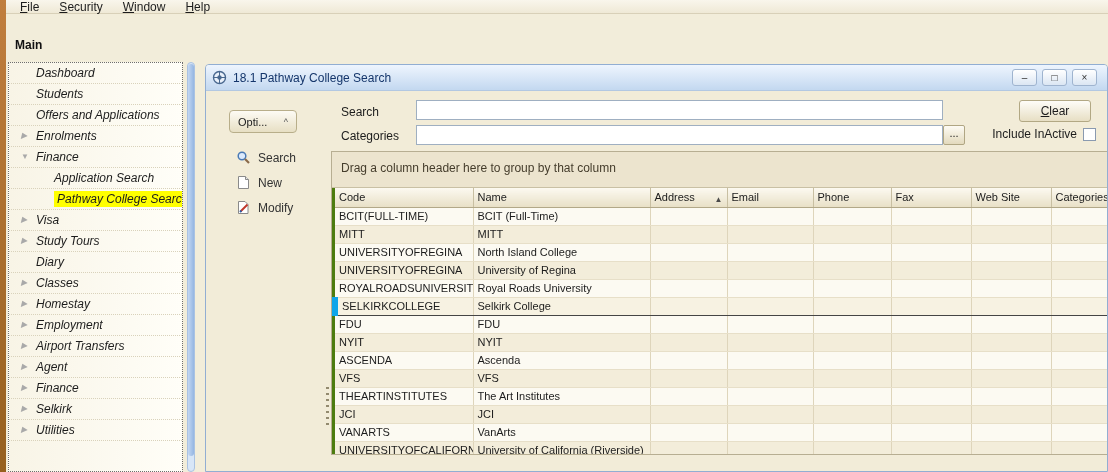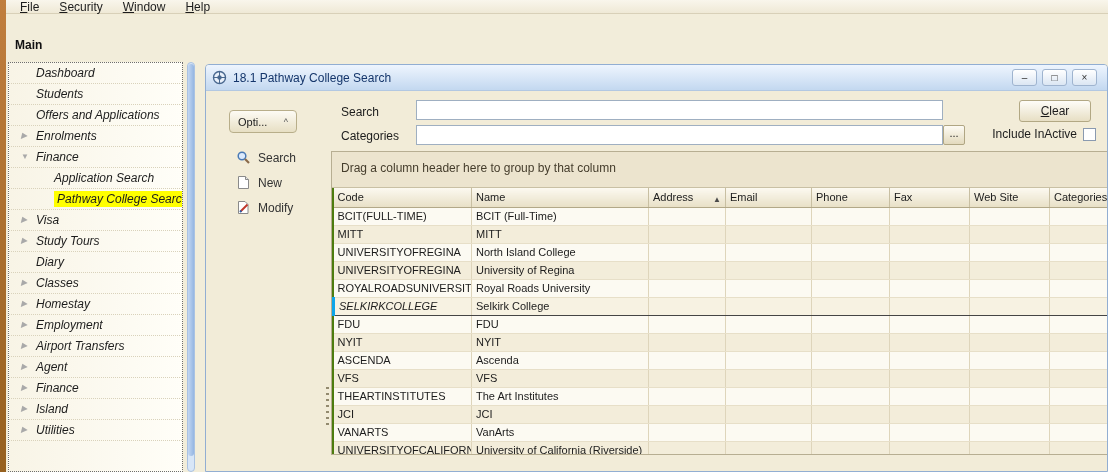--- a/index.html
+++ b/index.html
@@ -93,21 +93,21 @@
   table { border-collapse:collapse; table-layout:fixed; width:776px; }
   th { height:19px; text-align:left; padding:0 4px; font-weight:normal; font-size:11px;
     background:linear-gradient(#fcf9f0,#e8e0c7);
     border-right:1px solid #c8bfa2; border-bottom:1px solid #b2a888; white-space:nowrap; overflow:hidden; cursor:default; }
   th .sort { float:right; font-size:8px; color:#4a4a4a; margin-top:4px; margin-left:3px; }
   td { height:18px; padding:0 4px; font-size:11px; white-space:nowrap; overflow:hidden;
     border-right:1px solid #ded5bb; border-bottom:1px solid #e7dfc8; cursor:default; }
   tr.even td { background:#fcfaf2; }
   tr.odd td { background:#f3edda; }
   tr.sel td { background:#f7f2e2; border-top:1px solid #454545; border-bottom:1px solid #454545; }
-  tr.sel td:first-child { border-left:3px solid #0ea5e9;font-style:italic; }
+  tr.sel td:first-child { border-left:6px solid #0ea5e9; }
   tr.sel td:last-child { border-right:1px solid #454545; }
 </style>
 </head>
 <body>
 
 <div class="edge-strip"></div>
 
 <div class="menubar">
     <div class="menu-item"><u>F</u>ile</div>
     <div class="menu-item"><u>S</u>ecurity</div>
@@ -177,21 +177,21 @@
     <div class="tree-item">
     <span class="tree-arrow">▶</span>
     <span class="tree-label">Agent</span>
   </div>
     <div class="tree-item">
     <span class="tree-arrow">▶</span>
     <span class="tree-label">Finance</span>
   </div>
     <div class="tree-item">
     <span class="tree-arrow">▶</span>
-    <span class="tree-label">Island</span>
+    <span class="tree-label">Selkirk</span>
   </div>
     <div class="tree-item">
     <span class="tree-arrow">▶</span>
     <span class="tree-label">Utilities</span>
   </div>
   </div>
 <div class="side-scroll">
   <div class="thumb"></div>
 </div>
 

